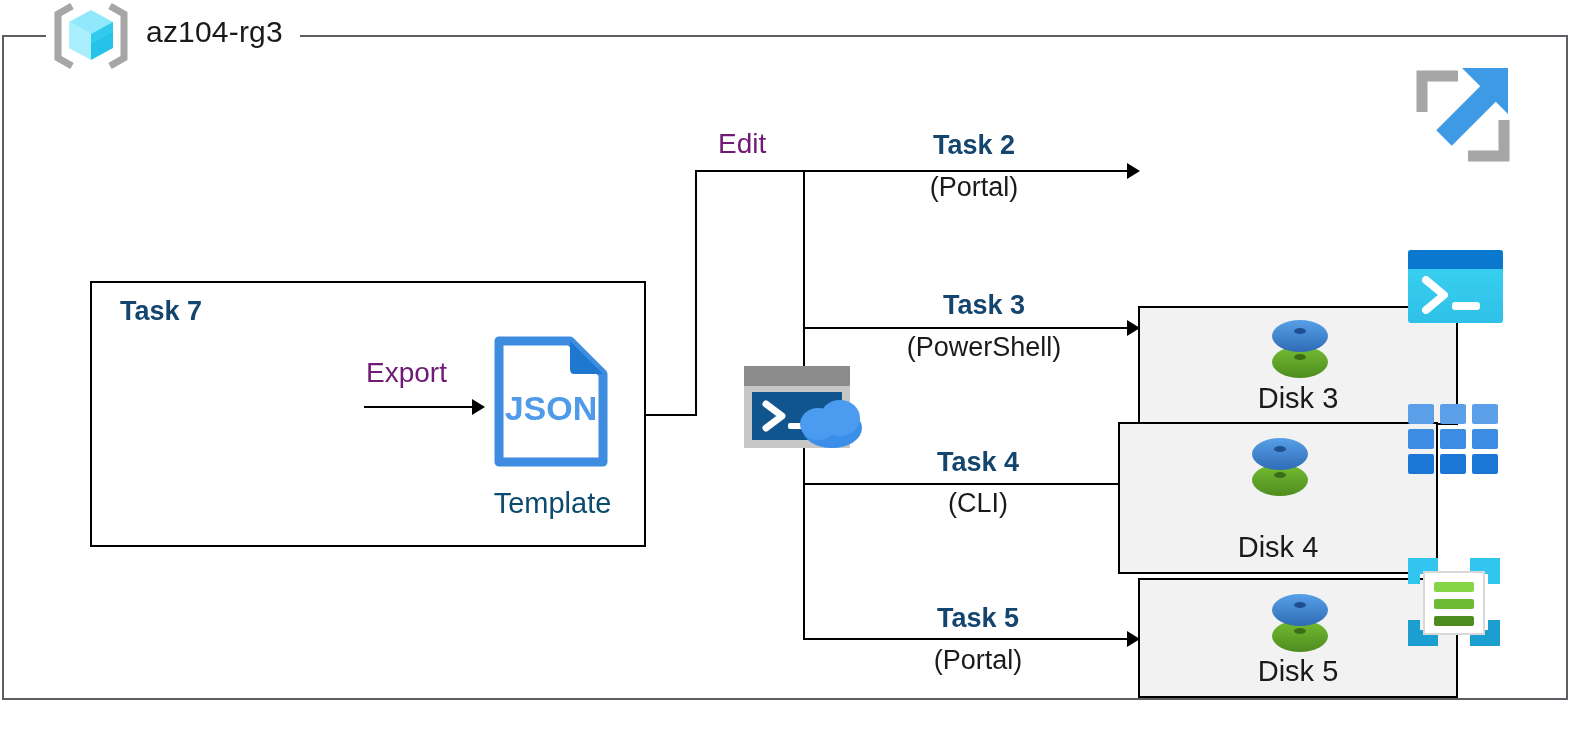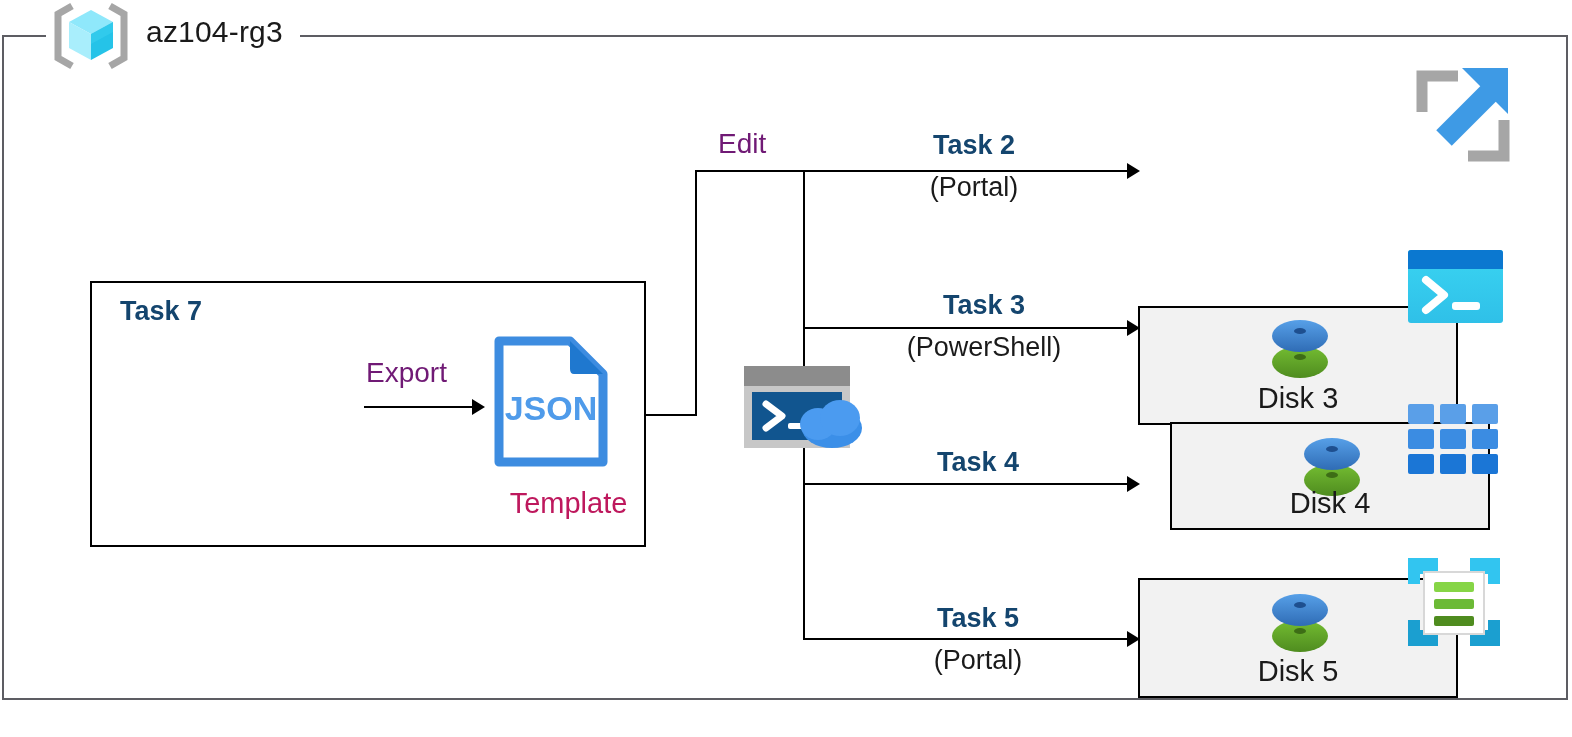--- a/index.html
+++ b/index.html
@@ -149,25 +149,25 @@
   }
 
   
   .json-icon {
     position: absolute;
     left: 492px; top: 334px;
     width: 118px; height: 135px;
   }
   .json-caption {
     position: absolute;
-    left: 466px; top: 487px;
+    left: 450px; top: 487px;
     width: 205px;
     text-align: center;
     font-size: 29px;
-    color: #be185d;
+    color: #0c4a6e;
   }
 
   
   .cloudshell-icon {
     position: absolute;
     left: 744px; top: 366px;
     width: 124px; height: 82px;
   }
 
   
@@ -287,22 +287,23 @@
       </defs>
       <rect x="0" y="0" width="95" height="73" rx="3" fill="url(#psbody)"></rect>
       <rect x="0" y="0" width="95" height="18" rx="3" fill="#0b78d0"></rect>
       <rect x="0" y="14" width="95" height="5" fill="#0b78d0"></rect>
       <path d="M18 30 L36 45 L18 60" fill="none" stroke="#ffffff" stroke-width="8" stroke-linecap="round" stroke-linejoin="round"></path>
       <rect x="44" y="52" width="28" height="8" rx="3" fill="#ffffff"></rect>
     </svg>
   </div>
 
   <div class="edge-label edge-top" style="left:872px; top:447px; width:212px;">Task 4</div>
-
-  <div class="disk-box" style="left:1170px; top:422px; width:320px; height:108px;">
+  <div class="edge-label edge-bottom" style="left:872px; top:488px; width:212px;">(CLI)</div>
+
+  <div class="disk-box" style="left:1118px; top:422px; width:320px; height:152px;">
     <div class="disk-glyph" style="left:132px; top:12px; width:56px; height:62px;">
       <div class="plate" style="top:28px; height:32px; background:linear-gradient(#74bd32,#4f8c1f);"></div>
       <div class="hole" style="left:22px; top:36px; width:12px; height:6px; background:#3d6d16;"></div>
       <div class="plate" style="top:2px; height:32px; background:linear-gradient(#57a0e8,#2f6cb5);"></div>
       <div class="hole" style="left:22px; top:10px; width:12px; height:6px; background:#1e4f8f;"></div>
     </div>
     <div class="disk-box-label">Disk 4</div>
   </div>
 
   <div class="svc-icon" style="left:1408px; top:404px; width:90px; height:70px;">

